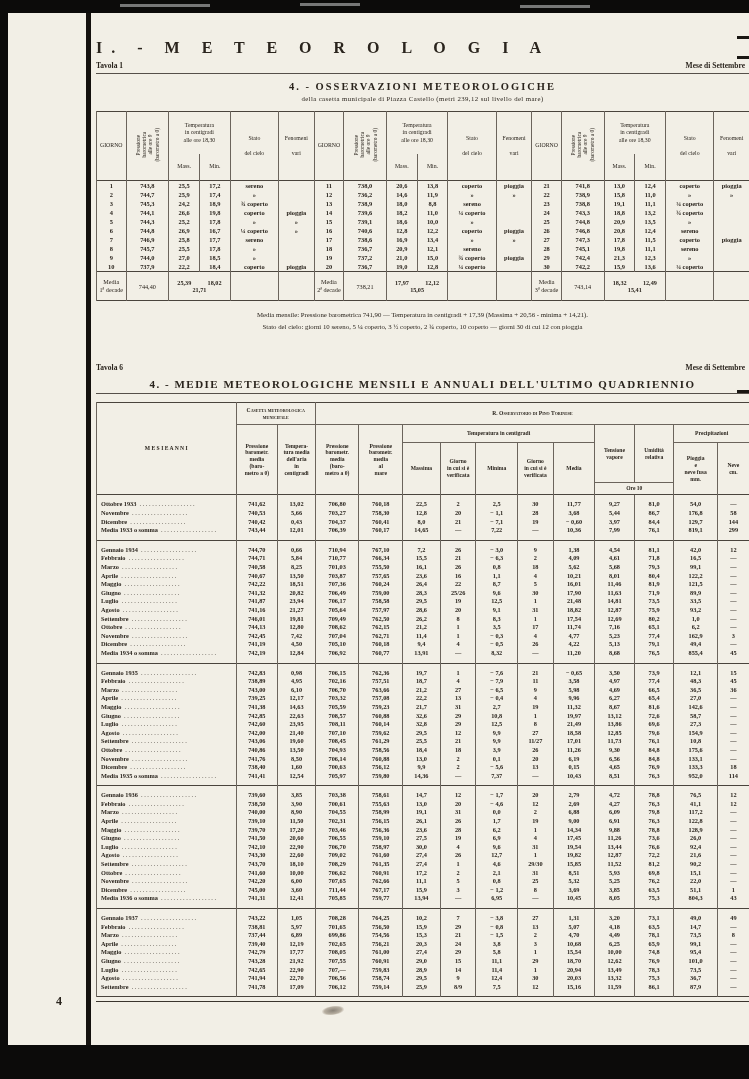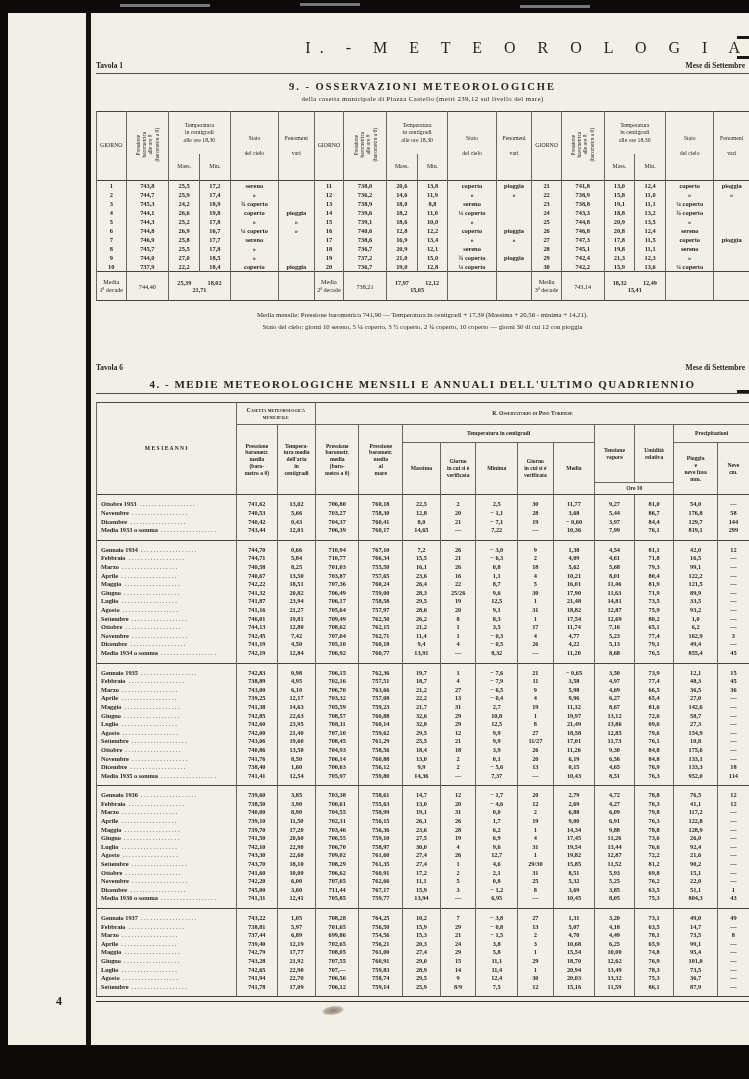--- a/index.html
+++ b/index.html
@@ -3,21 +3,21 @@
 <meta charset="utf-8">
 <style>
   html,body{margin:0;padding:0;}
   body{width:749px;height:1079px;background:#0c0b0a;position:relative;overflow:hidden;
        font-family:"Liberation Serif", serif;color:#2a241d;}
   .page{position:absolute;left:8px;top:13px;width:741px;height:1032px;background:#f2efe6;}
   .spine{position:absolute;left:86px;top:13px;width:5px;height:1032px;background:#14110e;}
   .top-dash{position:absolute;background:#777;height:3px;}
   .edge-tick{position:absolute;right:0;width:12px;height:3px;background:#1a1713;}
   .content{position:absolute;left:96px;top:13px;width:653px;height:1032px;overflow:hidden;}
-  .main-title{margin-top:26px;text-align:right;font-size:16px;font-weight:400;letter-spacing:9px;}
+  .main-title{margin-top:26px;text-align:left;font-size:16px;font-weight:700;letter-spacing:9px;}
   .tav-row{display:flex;justify-content:space-between;align-items:flex-end;font-size:7.5px;font-weight:700;margin-top:4px;padding-right:4px;gap:20px;}
   .rule{border:0;border-top:1px solid #56504a;margin:3px 0 0 0;}
   .t-title{text-align:center;font-size:10.5px;font-weight:700;letter-spacing:2px;margin-top:7px;}
   .t-sub{text-align:center;font-size:6.8px;margin-top:3px;letter-spacing:.4px;}
   .t4-title{text-align:center;font-size:11px;font-weight:700;letter-spacing:1.5px;margin-top:6px;}
 
   
   .t1wrap{display:flex;margin-top:9px;}
   table{border-collapse:collapse;table-layout:fixed;}
   .t1{border-top:1px solid #4a443d;border-bottom:1px solid #4a443d;}
@@ -71,21 +71,21 @@
 <div class="content">
 
   <div class="main-title">I.  -  M E T E O R O L O G I A</div>
 
   <div class="tav-row">
     <span>Tavola 1</span>
     <span>Mese di Settembre</span>
   </div>
   <hr class="rule">
 
-  <div class="t-title">9. - OSSERVAZIONI METEOROLOGICHE</div>
+  <div class="t-title">4. - OSSERVAZIONI METEOROLOGICHE</div>
   <div class="t-sub">della casetta municipale di Piazza Castello (metri 239,12 sul livello del mare)</div>
 
   <div class="t1wrap">
 
     <table class="t1">
       <colgroup>
           <col style="width:30px">
           <col style="width:44px">
           <col style="width:32px">
           <col style="width:32px">

